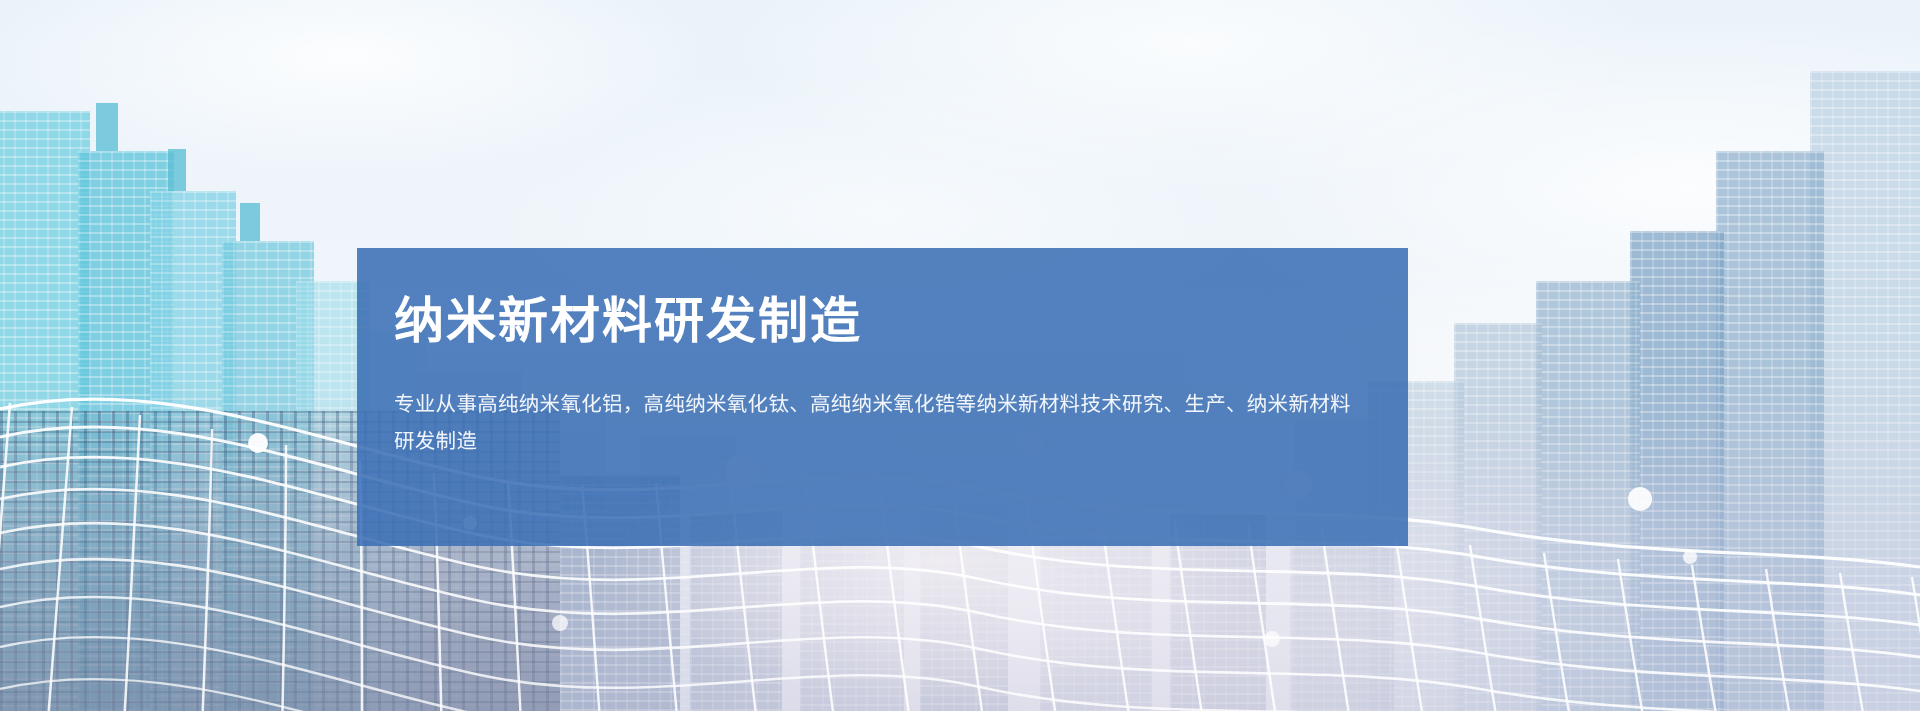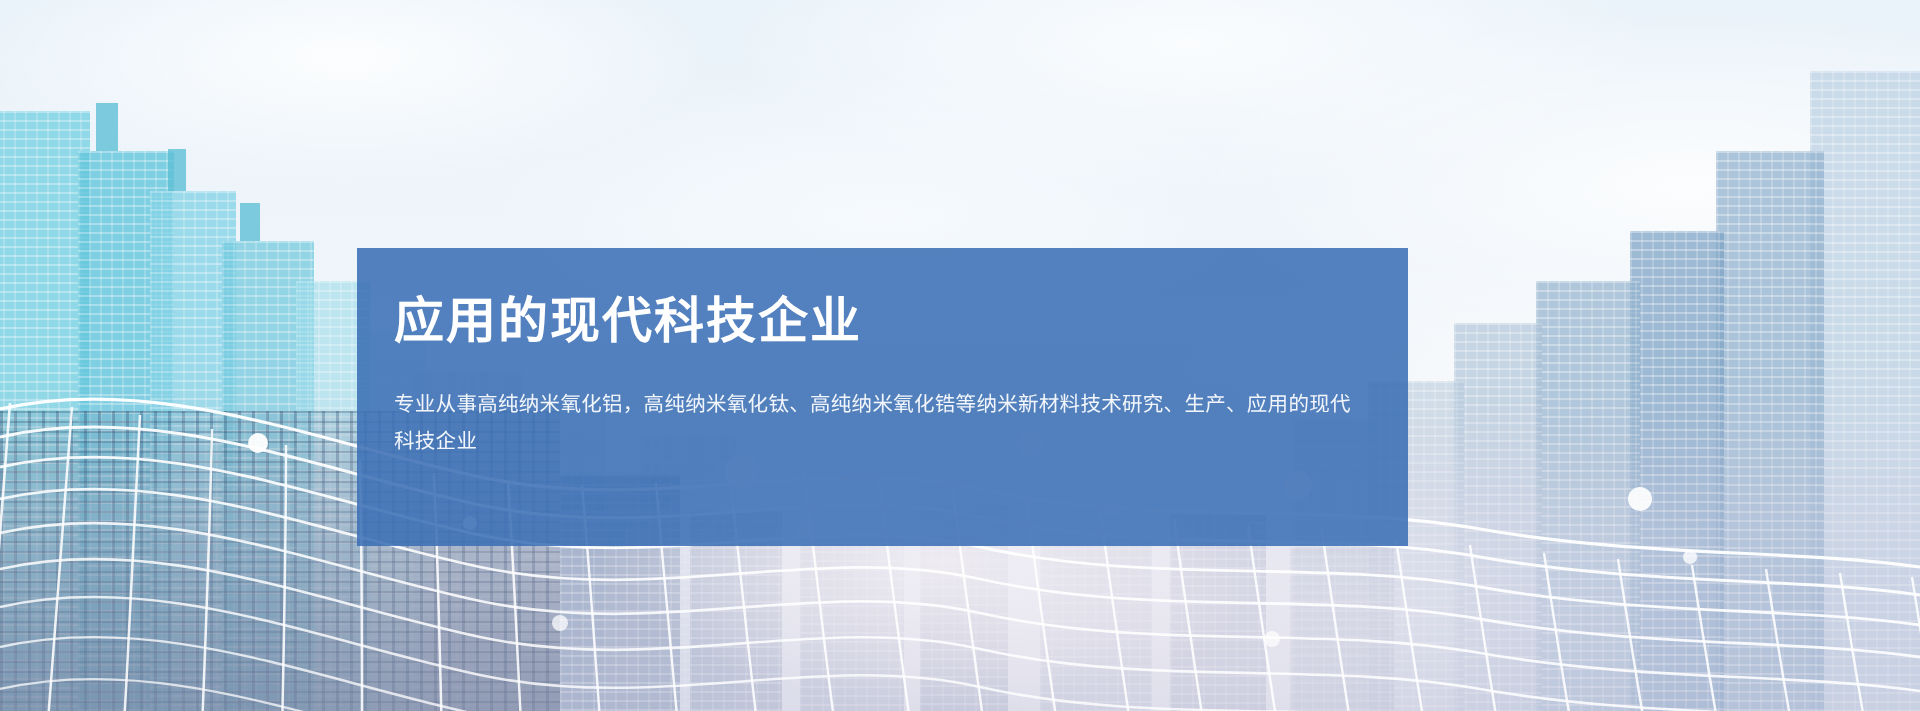--- a/index.html
+++ b/index.html
@@ -293,17 +293,17 @@
         <circle cx="1298" cy="104" r="14" opacity=".93"></circle>
         <circle cx="1640" cy="118" r="12" opacity=".90"></circle>
         <circle cx="1690" cy="176" r="7" opacity=".78"></circle>
         <circle cx="560" cy="242" r="8" opacity=".72"></circle>
         <circle cx="1272" cy="258" r="8" opacity=".70"></circle>
       </g>
     </svg>
   </div>
 
   <div class="panel">
-    <h1 class="panel-title">应用的现代科技企业</h1>
-    <p class="panel-subtitle">专业从事高纯纳米氧化铝，高纯纳米氧化钛、高纯纳米氧化锆等纳米新材料技术研究、生产、应用的现代科技企业</p>
+    <h1 class="panel-title">纳米新材料研发制造</h1>
+    <p class="panel-subtitle">专业从事高纯纳米氧化铝，高纯纳米氧化钛、高纯纳米氧化锆等纳米新材料技术研究、生产、纳米新材料研发制造</p>
   </div>
 
 </div>
 
 </body></html>

